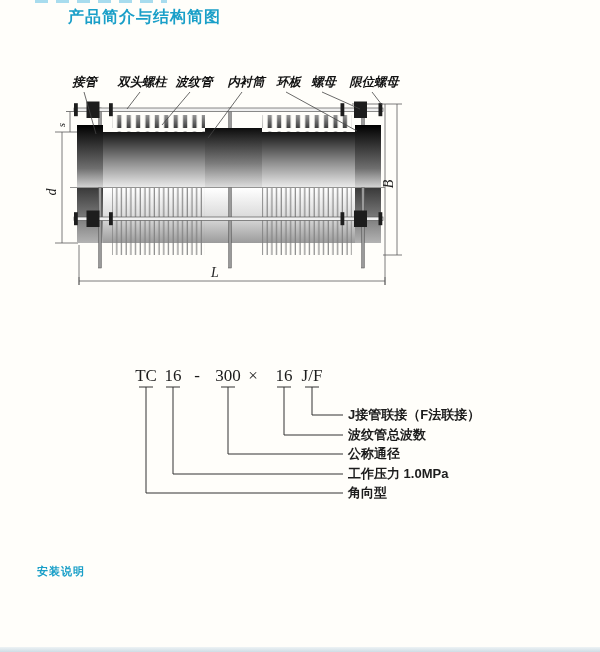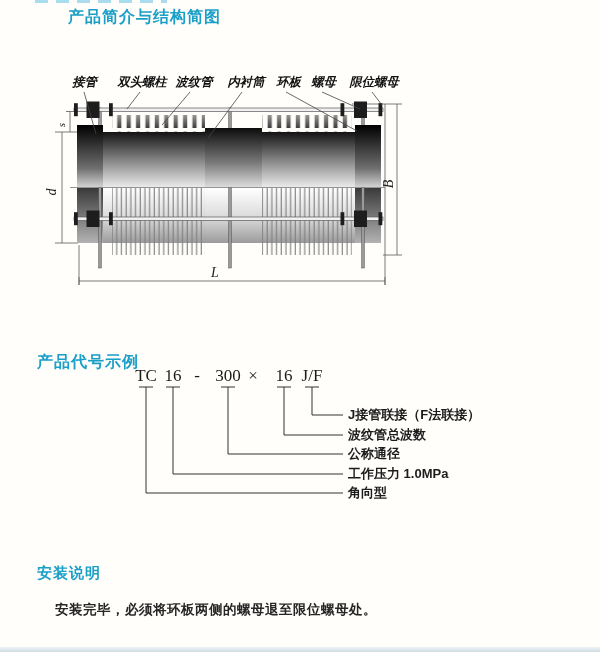--- a/index.html
+++ b/index.html
@@ -4,21 +4,21 @@
 <style>
   html,body{margin:0;padding:0;}
   body{width:600px;height:652px;position:relative;background:#fffefa;overflow:hidden;
        font-family:"Liberation Sans",sans-serif;}
   .page{position:absolute;inset:0;}
   .remnant{position:absolute;left:35px;top:0;width:132px;height:3px;
     background:repeating-linear-gradient(90deg,#a8dcee 0 13px,transparent 13px 21px);}
   .sec-title{position:absolute;color:#1a9fc8;font-weight:bold;font-size:16px;letter-spacing:1px;}
   #title1{left:37px;top:7px;margin-left:31px;}
   #title2{left:37px;top:352px;}
-  #title3{left:37px;top:564px;font-size:15px;}
+  #title3{left:37px;top:564px;font-size:11px;}
   .diagram-wrap{position:absolute;left:30px;top:68px;width:390px;height:226px;font-style:italic;}
   .ladder-wrap{position:absolute;left:100px;top:360px;width:460px;height:150px;}
   .install{position:absolute;left:55px;top:598px;width:500px;color:#262626;
     font-size:13.5px;font-weight:600;line-height:23px;letter-spacing:0.5px;}
   .bottom-edge{position:absolute;left:0;bottom:0;width:600px;height:5px;
     background:linear-gradient(180deg,#eef3f5 0%,#cfdde5 100%);}
   svg text{user-select:none;}
 </style>
 </head>
 <body>
@@ -148,21 +148,20 @@
 
     <g font-family="Liberation Serif, serif" fill="#222">
       <text x="35" y="57" font-size="11" transform="rotate(-90 35 57)" text-anchor="middle">s</text>
       <text x="26" y="124" font-size="14" transform="rotate(-90 26 124)" text-anchor="middle">d</text>
       <text x="363" y="116" font-size="14" transform="rotate(-90 363 116)" text-anchor="middle">B</text>
       <text x="185" y="209" font-size="14" text-anchor="middle">L</text>
     </g>
   </svg>
   </div>
 
-  <div class="sec-title" id="title2">产品代号示例</div>
 
   <div class="ladder-wrap">
   <svg width="460" height="150" viewBox="0 0 460 150">
 
     <g font-family="Liberation Serif, serif" font-size="17" fill="#1c1c1c" text-anchor="middle">
       <text x="46" y="21">TC</text>
       <text x="73" y="21">16</text>
       <text x="97" y="21">-</text>
       <text x="128" y="21">300</text>
       <text x="153" y="21">×</text>
@@ -189,17 +188,16 @@
       <text x="248" y="98">公称通径</text>
       <text x="248" y="118">工作压力 1.0MPa</text>
       <text x="248" y="137">角向型</text>
     </g>
   </svg>
   </div>
 
   <div class="sec-title" id="title3">安装说明</div>
 
   <div class="install">
-    <div>安装完毕，必须将环板两侧的螺母退至限位螺母处。</div>
   </div>
 
   <div class="bottom-edge"></div>
 </div>
 
 </body></html>

